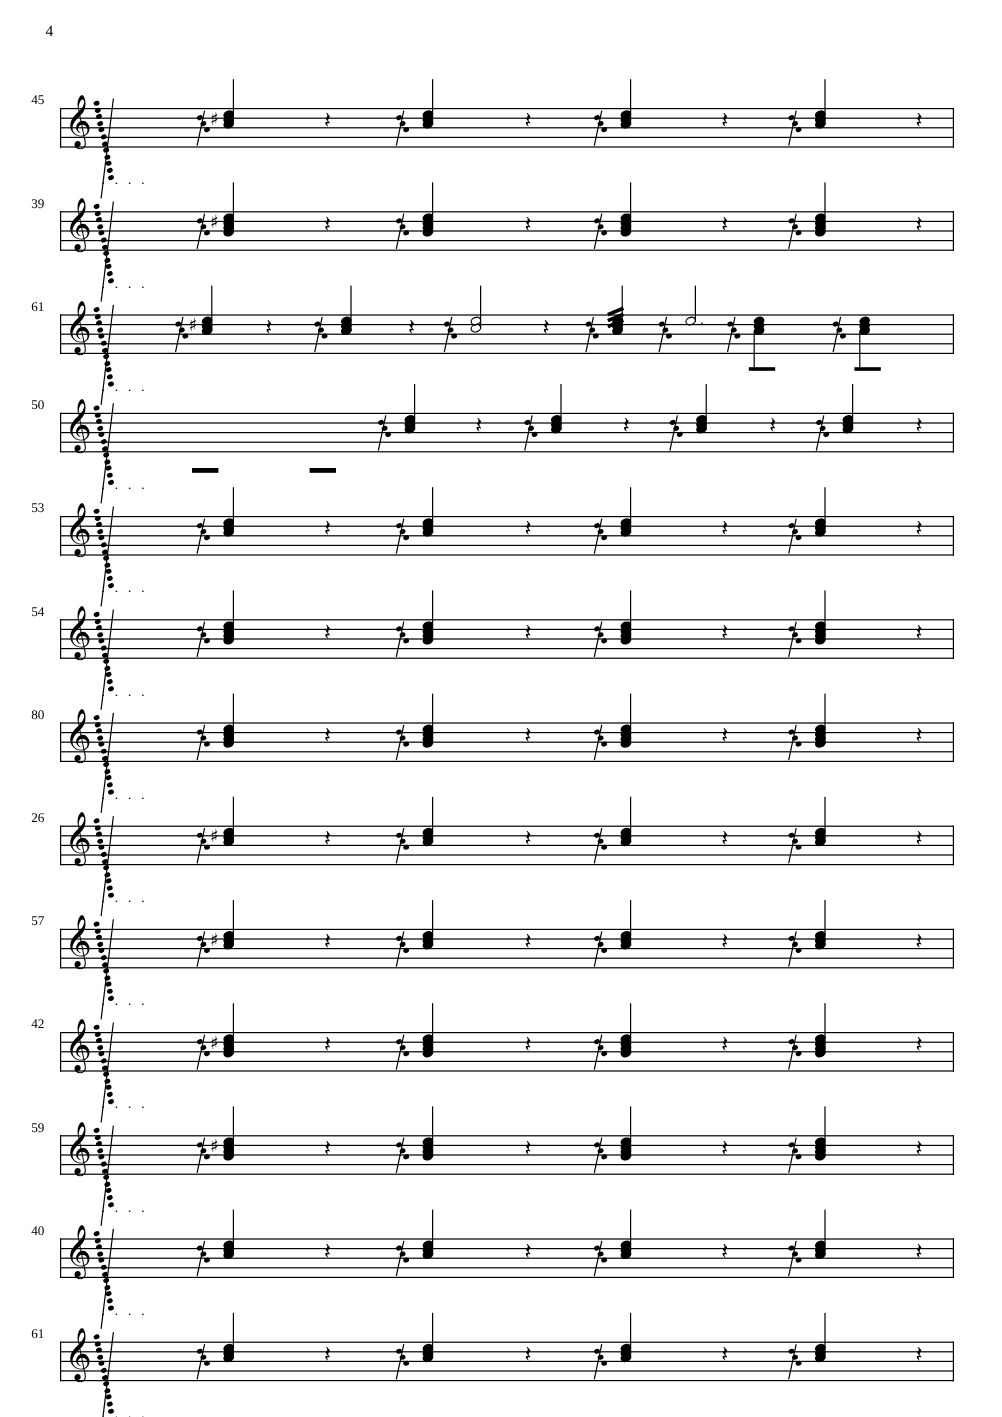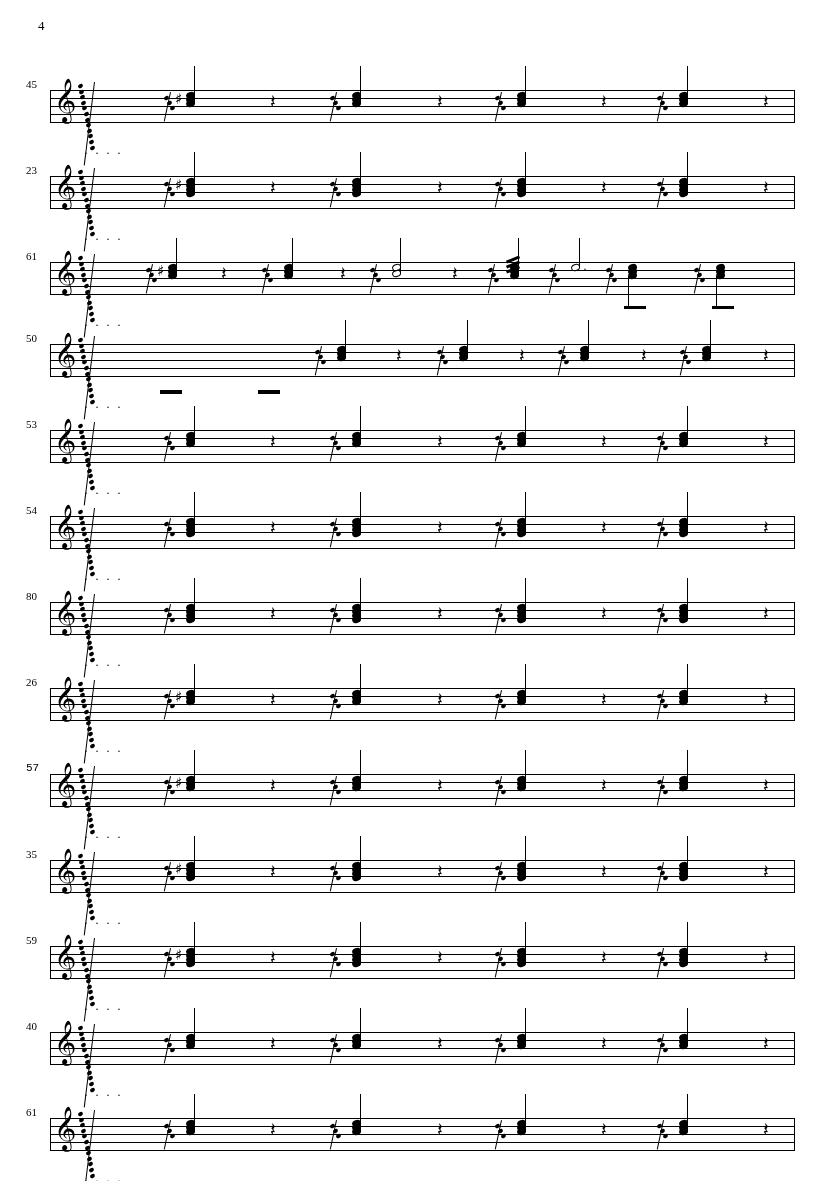--- a/index.html
+++ b/index.html
@@ -209,21 +209,21 @@
           <div class="notehead" style="left: 0px; top: 6px;"></div>
           <div class="notehead" style="left: 0px; top: 10px;"></div>
           <div class="stem" style="left: 8px; top: -24px; height: 38px;"></div>
         </div>
         <div class="rest" style="left: 270px; top: 14px;">𝄽</div>
         <div class="rest" style="left: 437px; top: 14px;">𝄽</div>
         <div class="rest" style="left: 601px; top: 14px;">𝄽</div>
         <div class="rest" style="left: 763px; top: 14px;">𝄽</div>
       </div>
       <div class="system" style="top: 164px; height: 90px;">
-        <div class="measure-number" style="left: 26px; top: 0px;">23</div>
+        <div class="measure-number" style="left: 26px; top: 0px;">39</div>
         <div class="staff" style="top: 12px;">
           <div class="line l0"></div>
           <div class="line l1"></div>
           <div class="line l2"></div>
           <div class="line l3"></div>
           <div class="line l4"></div>
         </div>
         <div class="barline" style="left: 50px; top: 12px;"></div>
         <div class="barline" style="left: 794px; top: 12px;"></div>
         <div class="clef" style="left: 54px; top: 3px;">𝄞</div>
@@ -769,21 +769,21 @@
           <div class="notehead" style="left: 0px; top: 6px;"></div>
           <div class="notehead" style="left: 0px; top: 10px;"></div>
           <div class="stem" style="left: 8px; top: -24px; height: 38px;"></div>
         </div>
         <div class="rest" style="left: 270px; top: 14px;">𝄽</div>
         <div class="rest" style="left: 437px; top: 14px;">𝄽</div>
         <div class="rest" style="left: 601px; top: 14px;">𝄽</div>
         <div class="rest" style="left: 763px; top: 14px;">𝄽</div>
       </div>
       <div class="system" style="top: 762px; height: 90px;">
-        <div class="measure-number" style="left: 26px; top: 0px; font-family: Liberation Mono, monospace;">57</div>
+        <div class="measure-number" style="left: 26px; top: 0px;">57</div>
         <div class="staff" style="top: 12px;">
           <div class="line l0"></div>
           <div class="line l1"></div>
           <div class="line l2"></div>
           <div class="line l3"></div>
           <div class="line l4"></div>
         </div>
         <div class="barline" style="left: 50px; top: 12px;"></div>
         <div class="barline" style="left: 794px; top: 12px;"></div>
         <div class="clef" style="left: 54px; top: 3px;">𝄞</div>
@@ -843,21 +843,21 @@
           <div class="notehead" style="left: 0px; top: 6px;"></div>
           <div class="notehead" style="left: 0px; top: 10px;"></div>
           <div class="stem" style="left: 8px; top: -24px; height: 38px;"></div>
         </div>
         <div class="rest" style="left: 270px; top: 14px;">𝄽</div>
         <div class="rest" style="left: 437px; top: 14px;">𝄽</div>
         <div class="rest" style="left: 601px; top: 14px;">𝄽</div>
         <div class="rest" style="left: 763px; top: 14px;">𝄽</div>
       </div>
       <div class="system" style="top: 848px; height: 90px;">
-        <div class="measure-number" style="left: 26px; top: 0px;">35</div>
+        <div class="measure-number" style="left: 26px; top: 0px;">42</div>
         <div class="staff" style="top: 12px;">
           <div class="line l0"></div>
           <div class="line l1"></div>
           <div class="line l2"></div>
           <div class="line l3"></div>
           <div class="line l4"></div>
         </div>
         <div class="barline" style="left: 50px; top: 12px;"></div>
         <div class="barline" style="left: 794px; top: 12px;"></div>
         <div class="clef" style="left: 54px; top: 3px;">𝄞</div>

